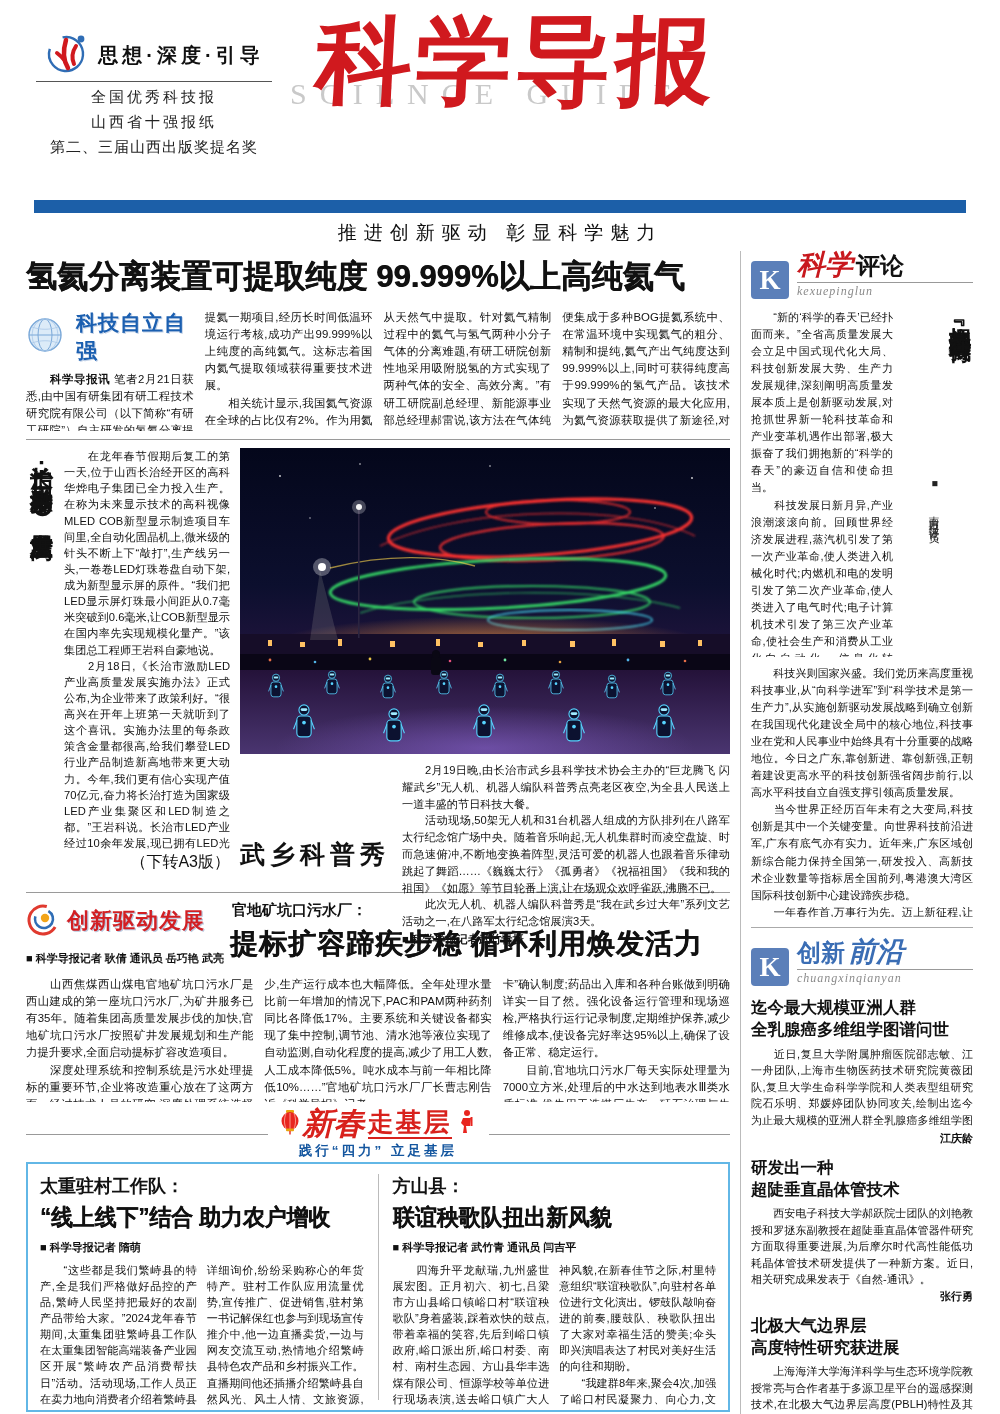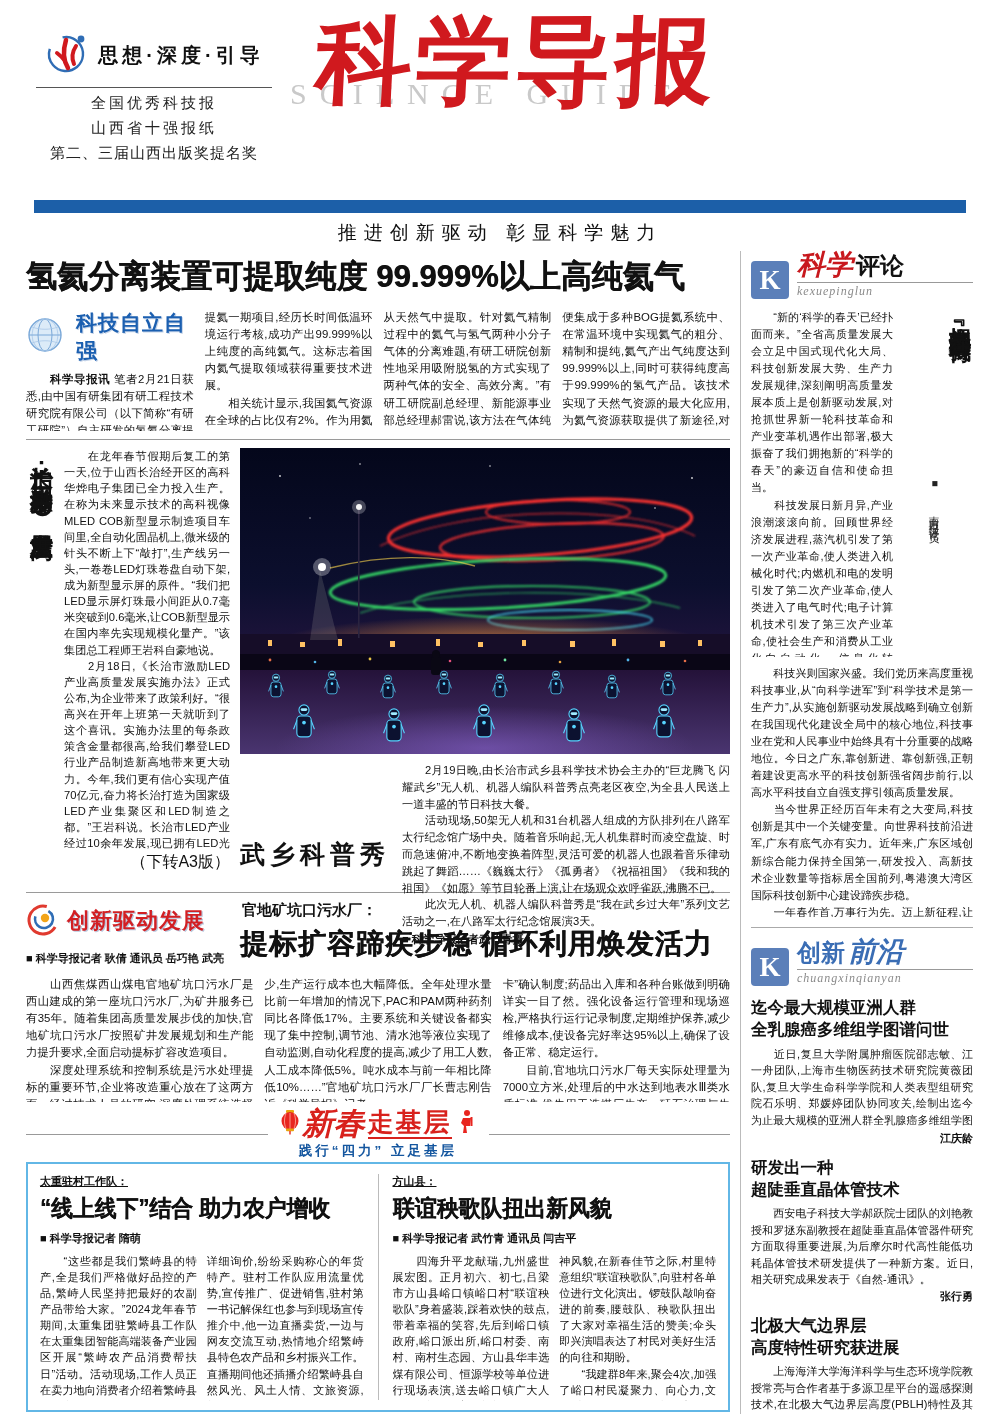--- a/index.html
+++ b/index.html
@@ -1,21 +1,21 @@
 <!DOCTYPE html>
 <html><head>
 <meta charset="utf-8">
 <style>
   html,body{margin:0;padding:0;background:#fff;}
   body{width:1000px;height:1414px;overflow:hidden;font-family:"Liberation Sans","DejaVu Sans",sans-serif;color:#111;}
   .page{padding:0 26px;position:relative;}
   
   .masthead{position:relative;height:200px;}
   .mh-left{position:absolute;left:10px;top:30px;width:236px;text-align:center;}
-  .mh-left-top{display:flex;align-items:center;justify-content:center;gap:8px;border-bottom:1px solid #555;padding-bottom:7px;}
+  .mh-left-top{display:flex;align-items:center;justify-content:center;gap:8px;border-bottom:1px solid #555;padding-bottom:1px;}
   .tagline{font-size:20px;font-weight:700;letter-spacing:4px;}
   .honor{font-size:15px;letter-spacing:3px;margin-top:6px;color:#222;}
   .honor.small{letter-spacing:1px;}
   .mh-center{position:absolute;left:250px;top:0;width:480px;text-align:center;}
   .title-cn{position:relative;z-index:2;font-family:"DejaVu Serif","Liberation Serif",serif;font-weight:900;font-size:96px;line-height:1.28;color:#d0191e;letter-spacing:4px;transform:skewX(-3deg);}
   .title-en{position:relative;z-index:1;margin-top:-46px;text-align:left;padding-left:14px;color:#c9c9c9;font-family:"Liberation Serif",serif;font-size:30px;letter-spacing:13px;}
   .mh-right{position:absolute;right:2px;top:34px;width:152px;}
   .guidance{font-weight:bold;font-size:13px;margin-bottom:5px;}
   .pub-info{font-size:11px;line-height:1.6;white-space:pre-line;text-align:justify;}
   .blue-bar{height:13px;background:#1c5fa8;margin:0 8px;}
@@ -42,42 +42,42 @@
   .cz-body{font-size:11.2px;line-height:1.44;text-align:justify;white-space:pre-line;height:404px;overflow:hidden;}
   .jump{text-align:right;font-weight:normal;font-size:16px;}
   .photo-wrap{flex:1;min-width:0;}
   .photo{width:100%;height:306px;display:block;}
   .caption{display:flex;gap:12px;margin-top:8px;}
   .cap-title{width:150px;align-self:center;text-align:center;font-family:"Liberation Serif",serif;font-weight:700;font-size:25px;letter-spacing:5px;}
   .cap-right{flex:1;min-width:0;}
   .cap-body{font-size:11.2px;line-height:1.5;text-align:justify;white-space:pre-line;}
   .cap-credit{text-align:left;font-weight:bold;font-size:11.2px;margin-top:2px;}
   
-  .innov-head{display:flex;gap:10px;margin-top:2px;}
+  .innov-head{display:flex;margin-top:2px;}
   .innov-left{width:204px;}
   .innov-logo{display:flex;align-items:center;gap:5px;}
   .innov-logo .label{font-size:22px;font-weight:900;color:#d21f23;letter-spacing:1px;text-shadow:1.2px 1.2px 0 #b9c8de;}
   .innov-byline{font-size:11px;font-weight:bold;margin-top:10px;}
   .innov-right{flex:1;min-width:0;}
   .innov-kicker{font-size:15px;font-weight:600;margin:0 0 5px 2px;}
   .innov-headline{font-size:28px;font-weight:900;letter-spacing:1px;text-shadow:.5px 0 currentColor;white-space:nowrap;}
   .innov-cols{height:126px;overflow:hidden;margin-top:10px;}
   
   .spring-row{display:flex;align-items:center;gap:12px;height:56px;margin-top:4px;}
   .spring-row .line{flex:1;border-top:1.5px solid #999;}
   .spring-badge{text-align:center;}
   .sb-top{display:flex;align-items:center;justify-content:center;gap:3px;}
   .sb-script{font-family:"Liberation Serif",serif;font-style:italic;font-weight:900;font-size:31px;color:#d8211c;line-height:1;}
   .sb-bold{font-size:26px;font-weight:900;color:#d8211c;letter-spacing:2px;line-height:1;border-bottom:2px solid #d8211c;padding-bottom:2px;}
   .sb-sub{font-size:13.5px;font-weight:900;color:#14569f;letter-spacing:3px;margin-top:3px;}
   
   .bottom-box{border:2px solid #62b7e6;display:flex;gap:14px;padding:10px 12px;height:226px;overflow:hidden;}
   .brief{flex:1;min-width:0;}
   .brief+.brief{border-left:1px solid #bbb;padding-left:14px;}
-  .brief-kicker{font-size:11px;font-weight:600;text-decoration:underline;}
+  .brief-kicker{font-size:18px;font-weight:600;}
   .brief-headline{font-size:23px;font-weight:900;margin:4px 0 7px;text-shadow:.5px 0 currentColor;white-space:nowrap;transform:scaleX(.95);transform-origin:left;}
   .brief-byline{font-size:11px;font-weight:bold;margin-bottom:7px;}
   .brief-cols{display:flex;gap:10px;height:148px;overflow:hidden;}
   .brief-cols>div{flex:1;min-width:0;font-size:11.1px;line-height:1.45;text-align:justify;white-space:pre-line;}
   
   .k-head{display:flex;align-items:flex-end;gap:8px;}
   .k-logo{width:38px;height:38px;background:#5b7fb9;color:#fff;border-radius:4px;display:flex;align-items:center;justify-content:center;font-family:"Liberation Serif",serif;font-weight:900;font-size:27px;flex:none;}
   .k-titles{flex:1;min-width:0;}
   .k-title-row{display:flex;align-items:baseline;gap:3px;}
   .k-script{color:#c8181d;font-family:"Liberation Serif",serif;font-style:italic;font-weight:900;font-size:28px;line-height:1;}

